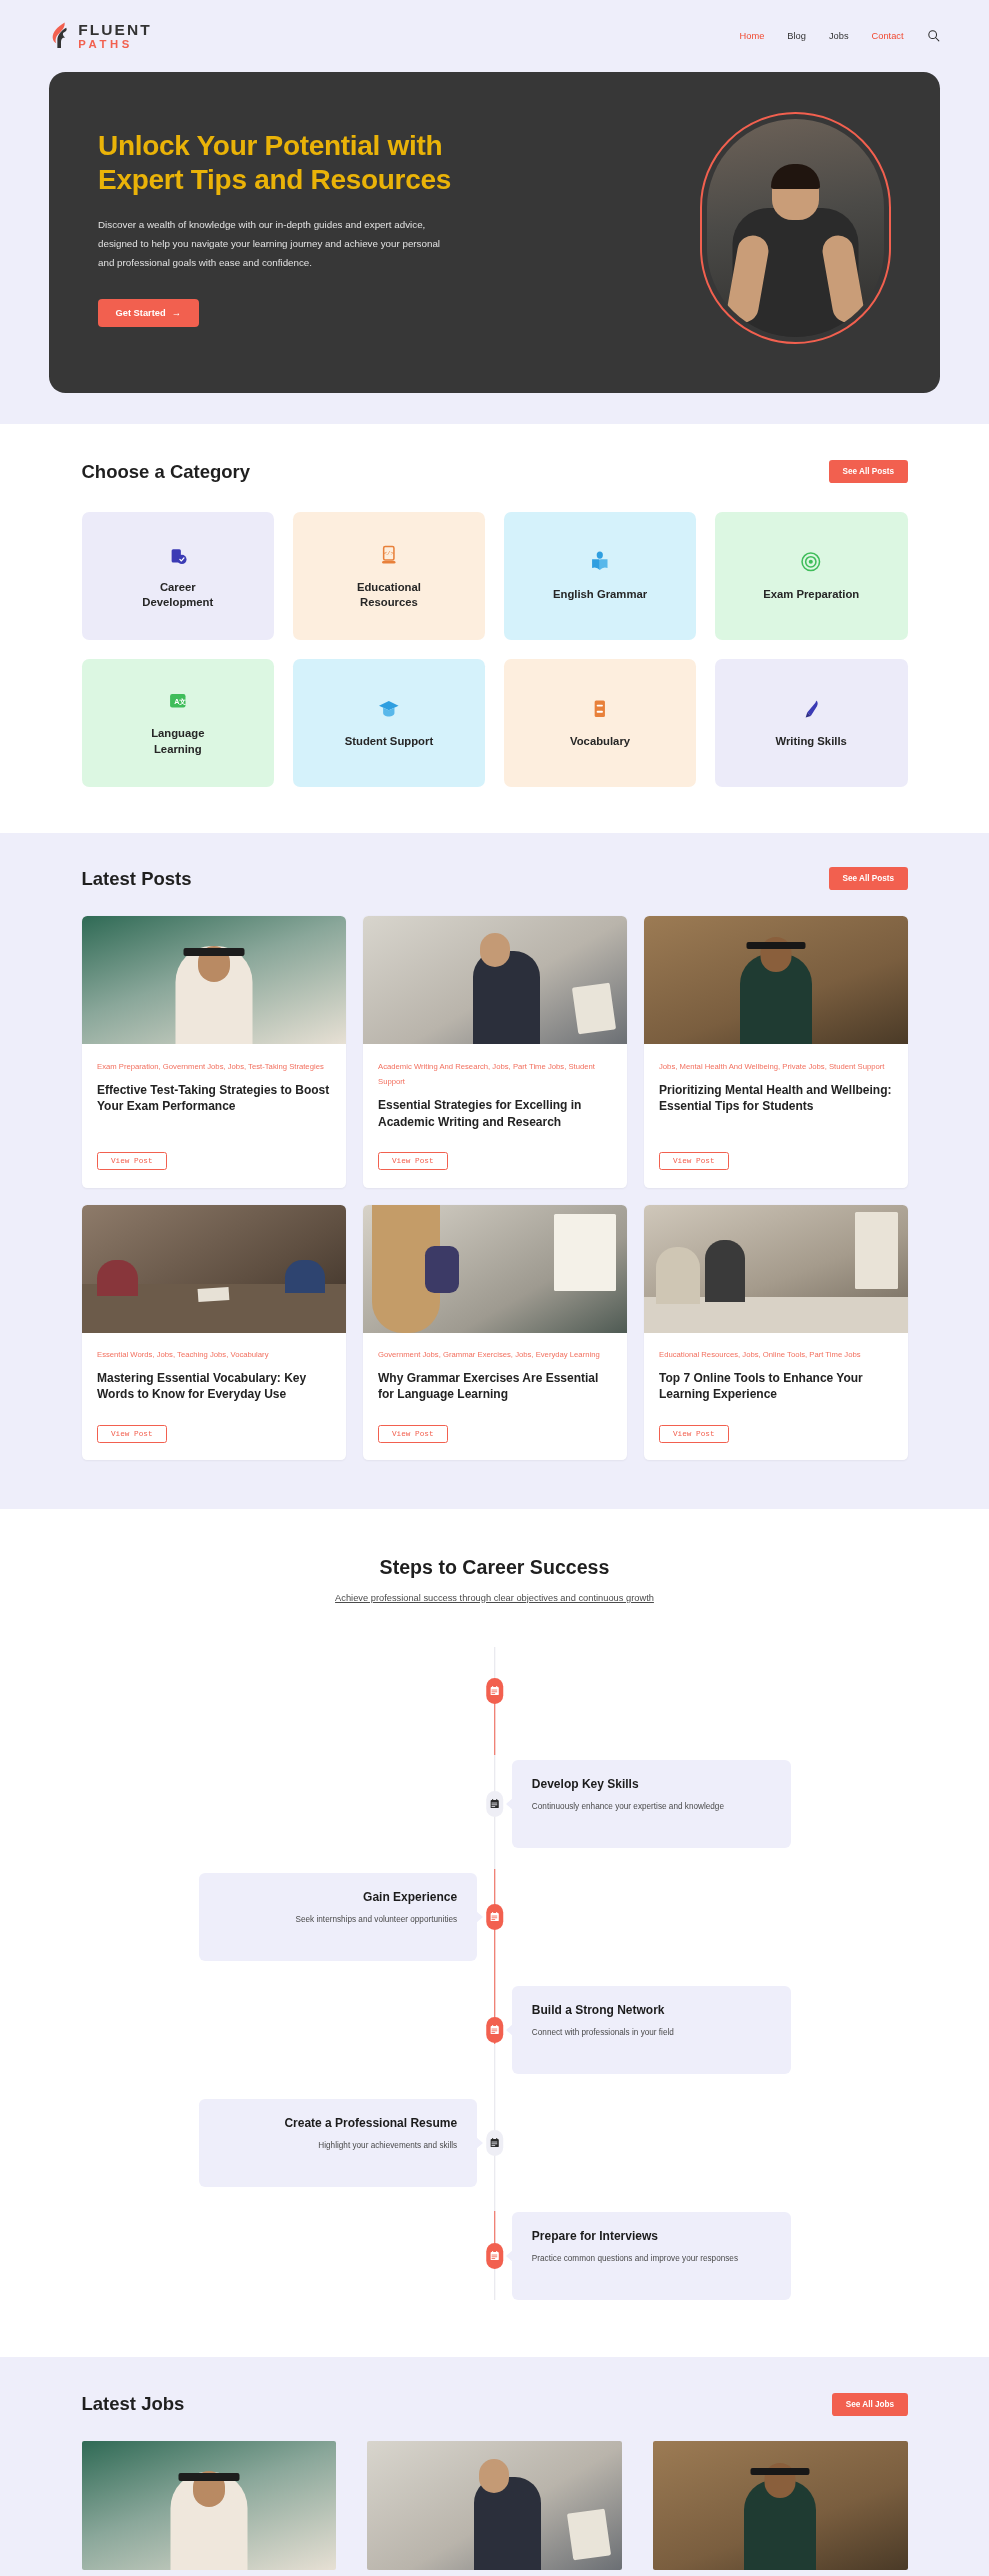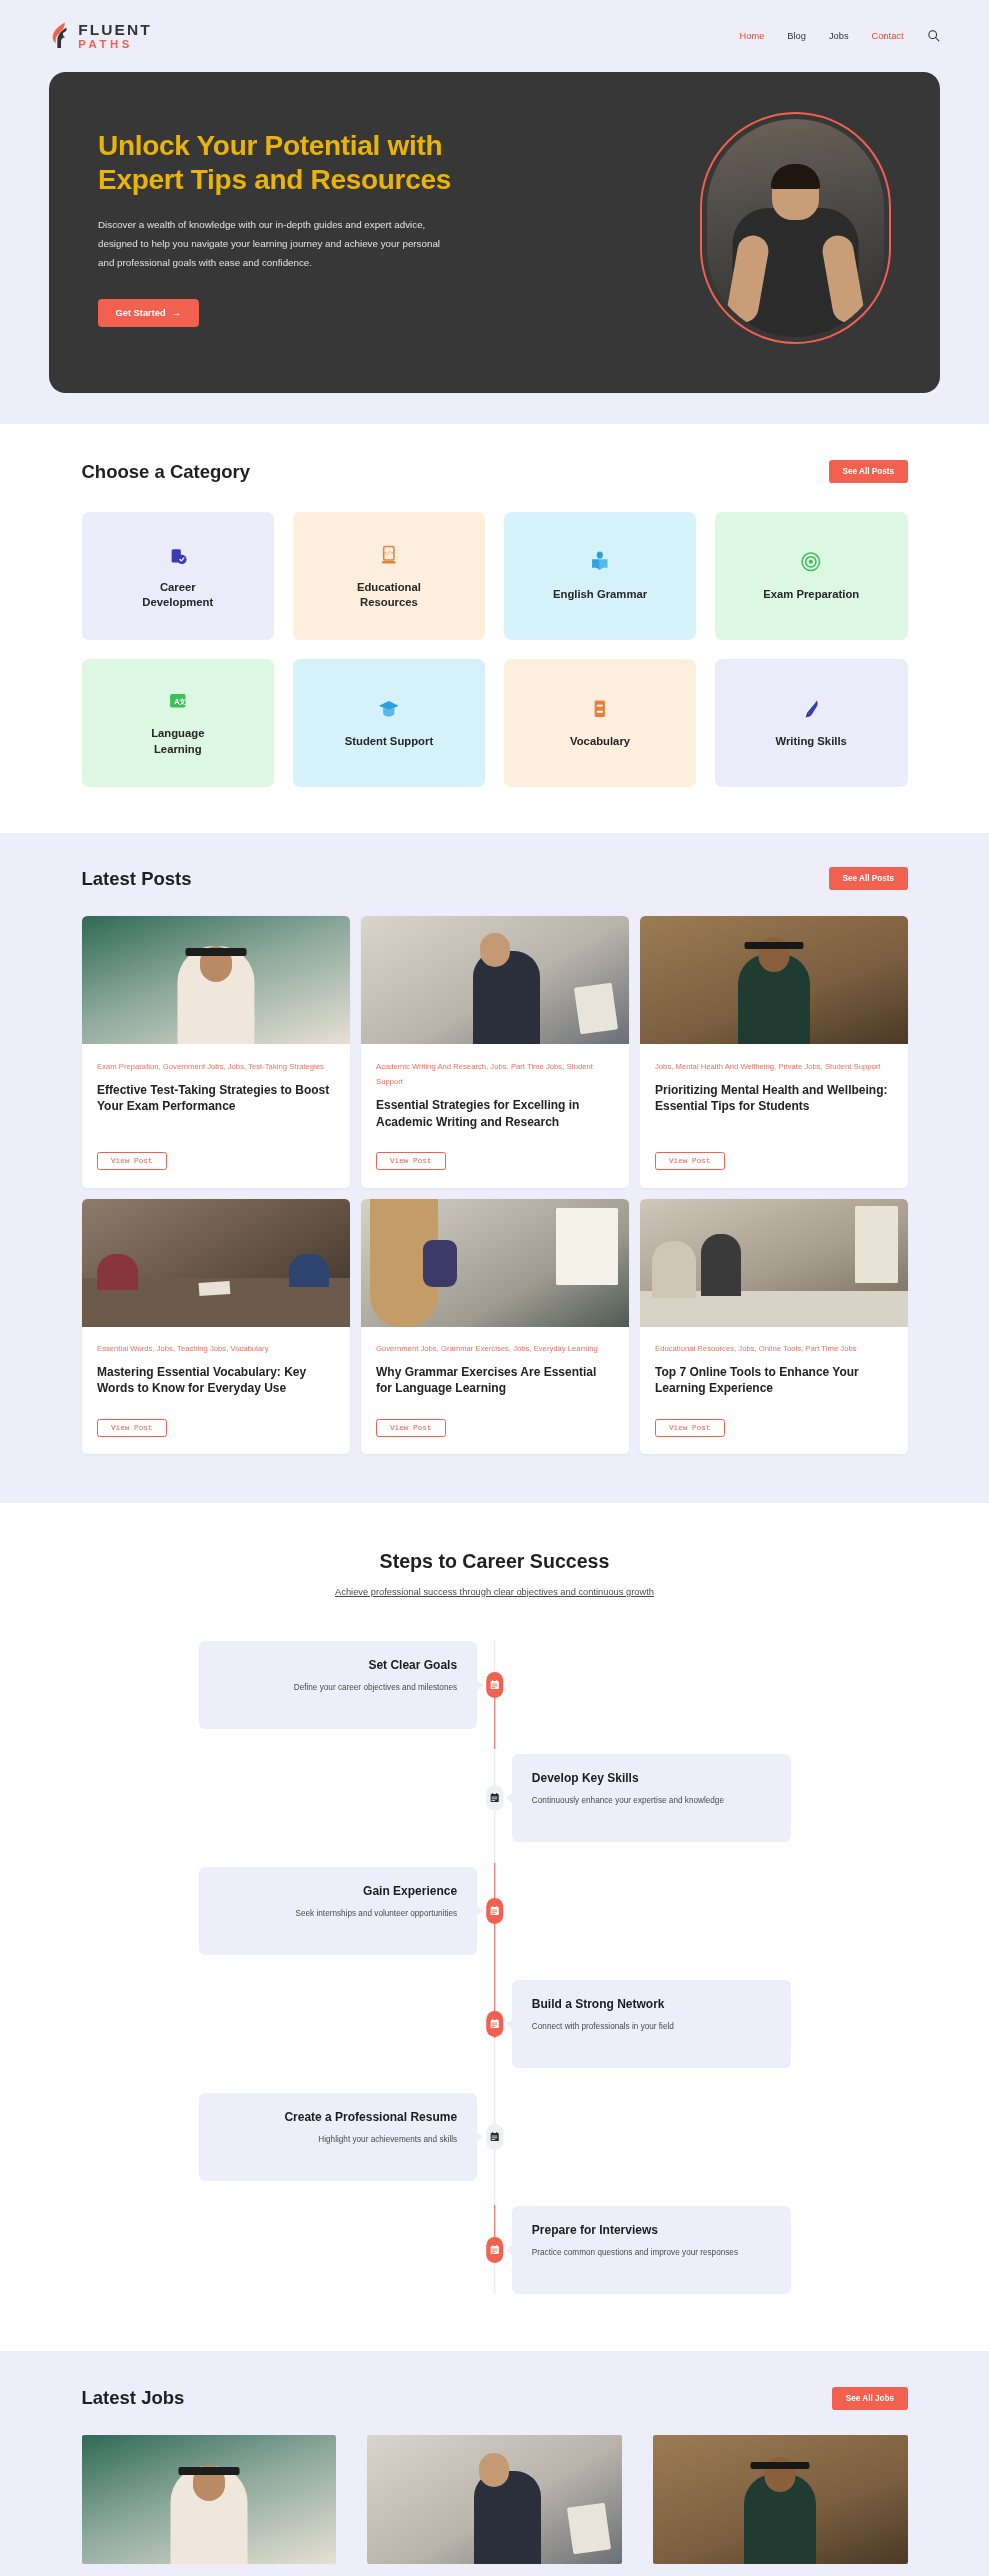--- a/index.html
+++ b/index.html
@@ -108,21 +108,21 @@
   .cat-label {
     font-size: 11.3px; font-weight: 600; color:#262626; text-align:center;
     line-height: 1.35; max-width: 103px;
   }
   .cat-icon { width: 24px; height: 24px; display:flex; align-items:center; justify-content:center; }
 
   
   .posts-section { padding: 34px 0 49px; }
   .posts-grid {
     margin-top: 26px;
-    display:grid; grid-template-columns: repeat(3, 1fr); gap: 11px;
+    display:grid; grid-template-columns: repeat(3, 1fr); gap: 17px;
   }
   .post-card {
     background:#fff; border-radius: 5.2px; overflow:hidden;
     display:flex; flex-direction:column;
     box-shadow: 0 0.5px 2.1px rgba(0,0,0,.05);
   }
   .post-thumb { height: 128px; width: 100%; position: relative; overflow:hidden; }
   .post-body { padding: 14.4px 15.5px 17.5px; display:flex; flex-direction:column; flex:1; }
   .post-tags { color:#f2705f; font-size: 7.7px; line-height: 2.05; }
   .post-title {
@@ -447,25 +447,20 @@
       <h2>Steps to Career Success</h2>
       <p>Achieve professional success through clear objectives and continuous growth</p>
     </div>
     <div class="timeline">
       <div class="tl-line"></div>
       <div class="tl-seg" style="top:44px;height:64px;"></div>
       <div class="tl-seg" style="top:222px;height:175px;"></div>
       <div class="tl-seg" style="top:564px;height:57px;"></div>
 
       <div class="tl-row left">
-        <div class="tl-card">
-          <h3>Set Clear Goals</h3>
-          <p>Define your career objectives and milestones</p>
-          <span class="arrow"></span>
-        </div>
         <span class="tl-dot active">
           <svg width="8.8" height="9.8" viewBox="0 0 17 19" fill="#fff">
               <rect x="0.5" y="2" width="16" height="16" rx="2"></rect>
               <rect x="3.5" y="0" width="2" height="4" rx="1"></rect>
               <rect x="11.5" y="0" width="2" height="4" rx="1"></rect>
               <rect x="2.5" y="7" width="11" height="1.6" fill="#f2604f"></rect>
               <rect x="2.5" y="10.5" width="11" height="1.6" fill="#f2604f"></rect>
               <rect x="2.5" y="14" width="7" height="1.6" fill="#f2604f"></rect>
             </svg>
         </span>

